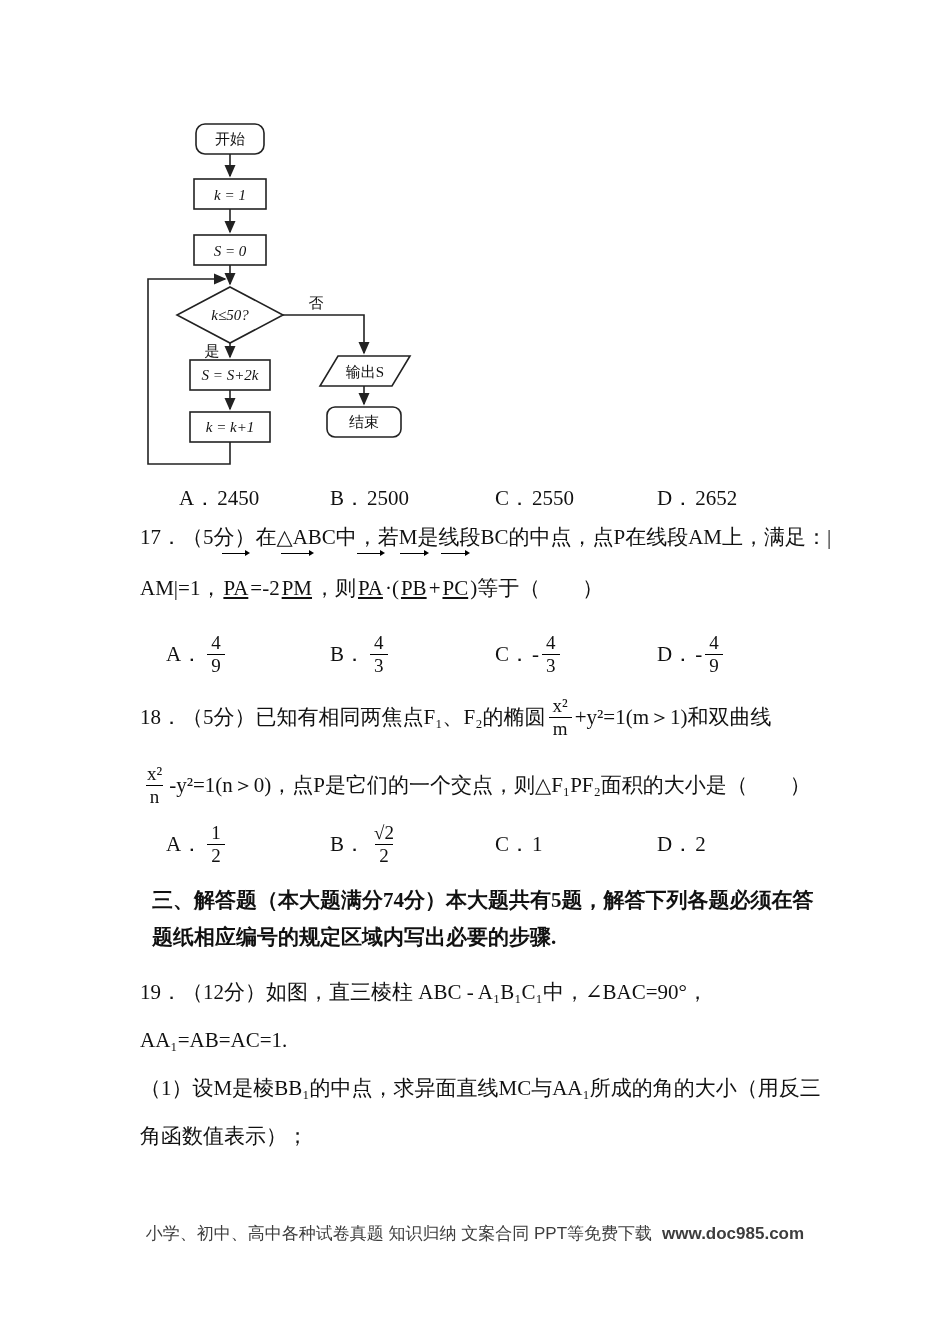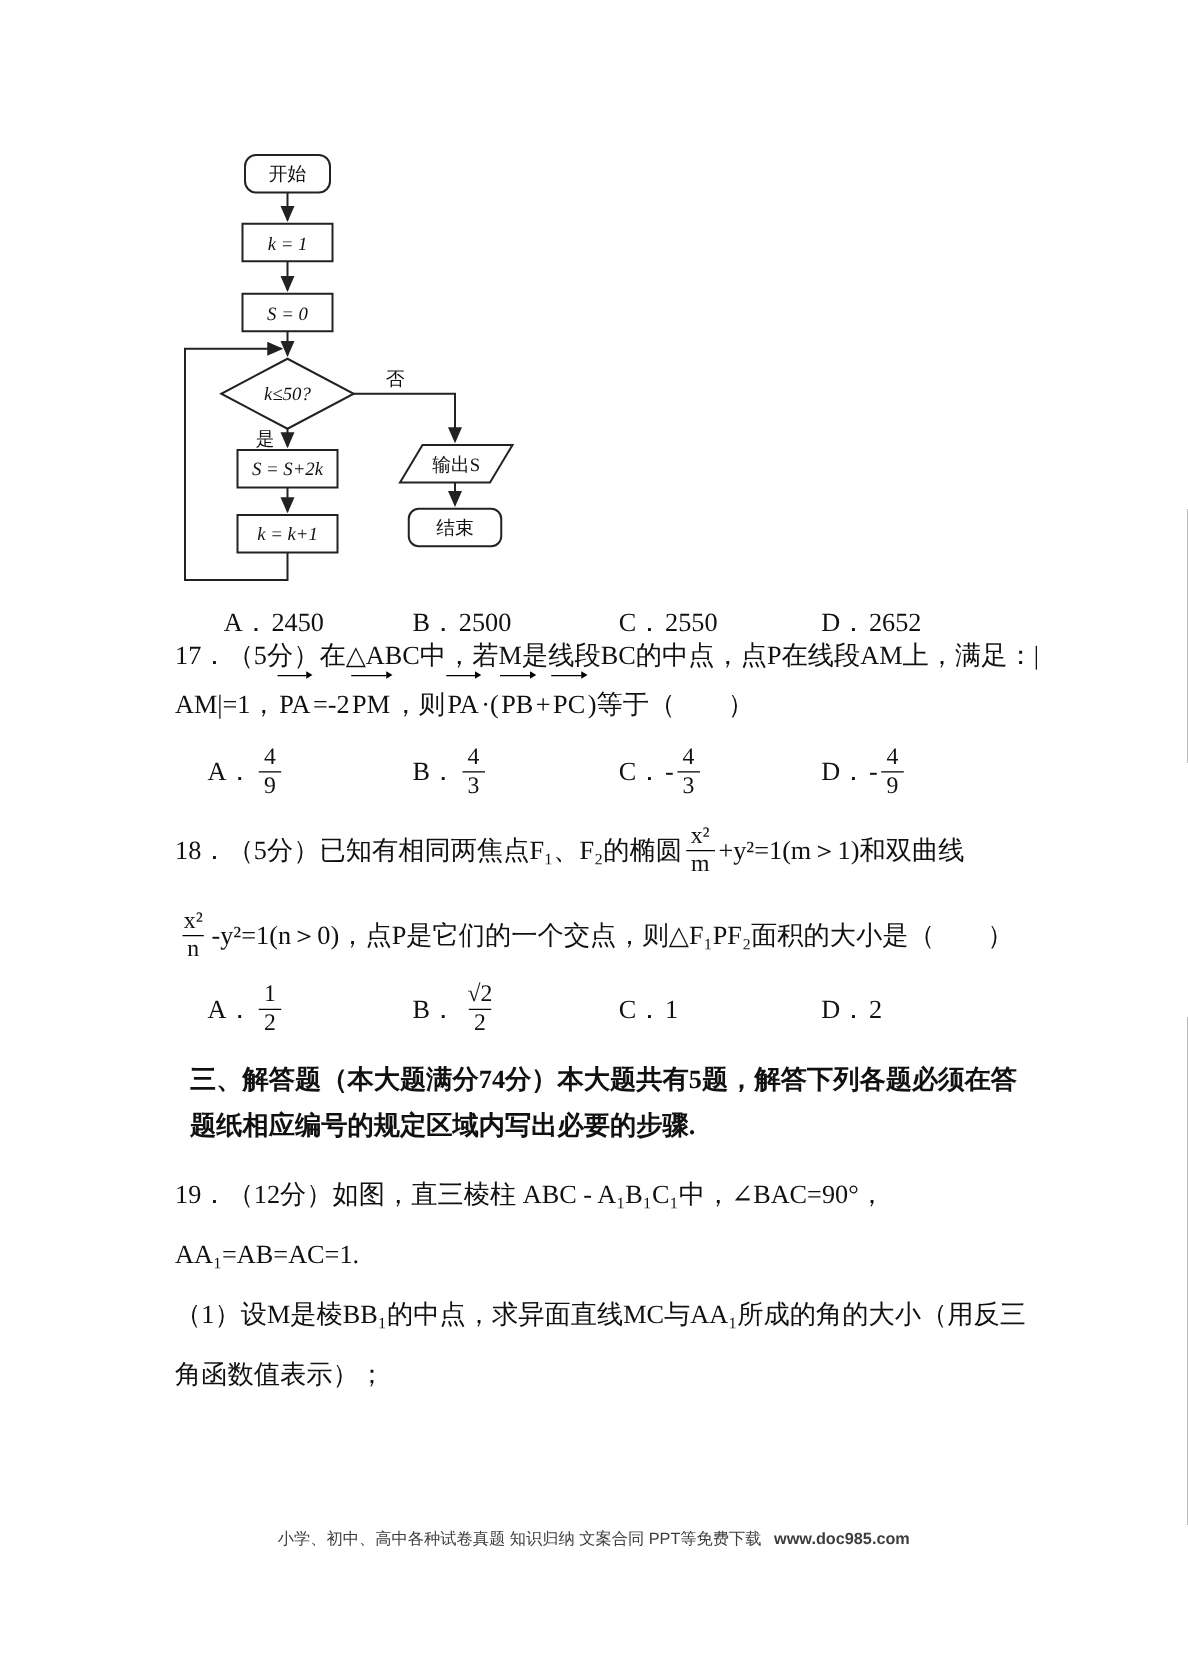--- a/index.html
+++ b/index.html
@@ -23,36 +23,36 @@
   .opt-label{margin-right:2px;}
   
   .frac{
     display:inline-flex;flex-direction:column;align-items:center;
     vertical-align:middle;line-height:1.12;font-size:19px;
     text-align:center;margin:0 3px;transform:translateY(-2px);
   }
   .frac .num{padding:0 4px;}
   .frac .den{padding:0 4px;border-top:1.4px solid #000;}
   
-  .vec{position:relative;display:inline-block;padding:4px 2px;}
+  .vec{position:relative;display:inline-block;padding:16px 2px;text-decoration:underline;}
   .vec::before{
     content:"";position:absolute;left:1px;right:5px;top:-2px;height:1.3px;background:#000;
   }
   .vec::after{
     content:"";position:absolute;right:0;top:-5px;width:0;height:0;
     border-top:3.5px solid transparent;border-bottom:3.5px solid transparent;
     border-left:5.5px solid #000;
   }
   .mathline{line-height:58px;height:58px;white-space:nowrap;}
   .sec-head{font-weight:bold;line-height:37px;margin:12px;}
   .q19 p{margin:0;line-height:48px;}
   
   .footer{
     position:absolute;left:0;right:0;top:1222px;text-align:center;
-    font-size:13px;color:#3d3d3d;
+    font-size:17px;color:#3d3d3d;
     font-family:"Liberation Sans","DejaVu Sans",sans-serif;
   }
   .footer-url{font-weight:bold;margin-left:10px;}
 </style>
 </head>
 <body>
 
 <div class="page">
 
   <svg class="flowchart" width="300" height="362" viewBox="0 0 300 362" xmlns="http://www.w3.org/2000/svg">
@@ -95,21 +95,21 @@
 
   <div class="content">
 
     <div class="opts" style="margin-top:0;">
       <span class="opt" style="left:39px"><span class="opt-label">A．</span><span>2450</span></span>
       <span class="opt" style="left:190px"><span class="opt-label">B．</span><span>2500</span></span>
       <span class="opt" style="left:355px"><span class="opt-label">C．</span><span>2550</span></span>
       <span class="opt" style="left:517px"><span class="opt-label">D．</span><span>2652</span></span>
     </div>
 
-    <div style="">
+    <div style="margin-top:13px;">
       <div class="line">17．（5分）在△ABC中，若M是线段BC的中点，点P在线段AM上，满足：|</div>
       <div class="line"><span>AM|=1，</span><span class="vec">PA</span><span>=-2</span><span class="vec">PM</span><span>，则</span><span class="vec">PA</span><span>·(</span><span class="vec">PB</span><span>+</span><span class="vec">PC</span><span>)等于（　　）</span></div>
       <div class="opts tall" style="margin-top:8px;">
         <span class="opt" style="left:26px"><span class="opt-label">A．</span><span></span><span class="frac">
               <span class="num">4</span>
               <span class="den">9</span>
             </span></span>
         <span class="opt" style="left:190px"><span class="opt-label">B．</span><span></span><span class="frac">
               <span class="num">4</span>
               <span class="den">3</span>

